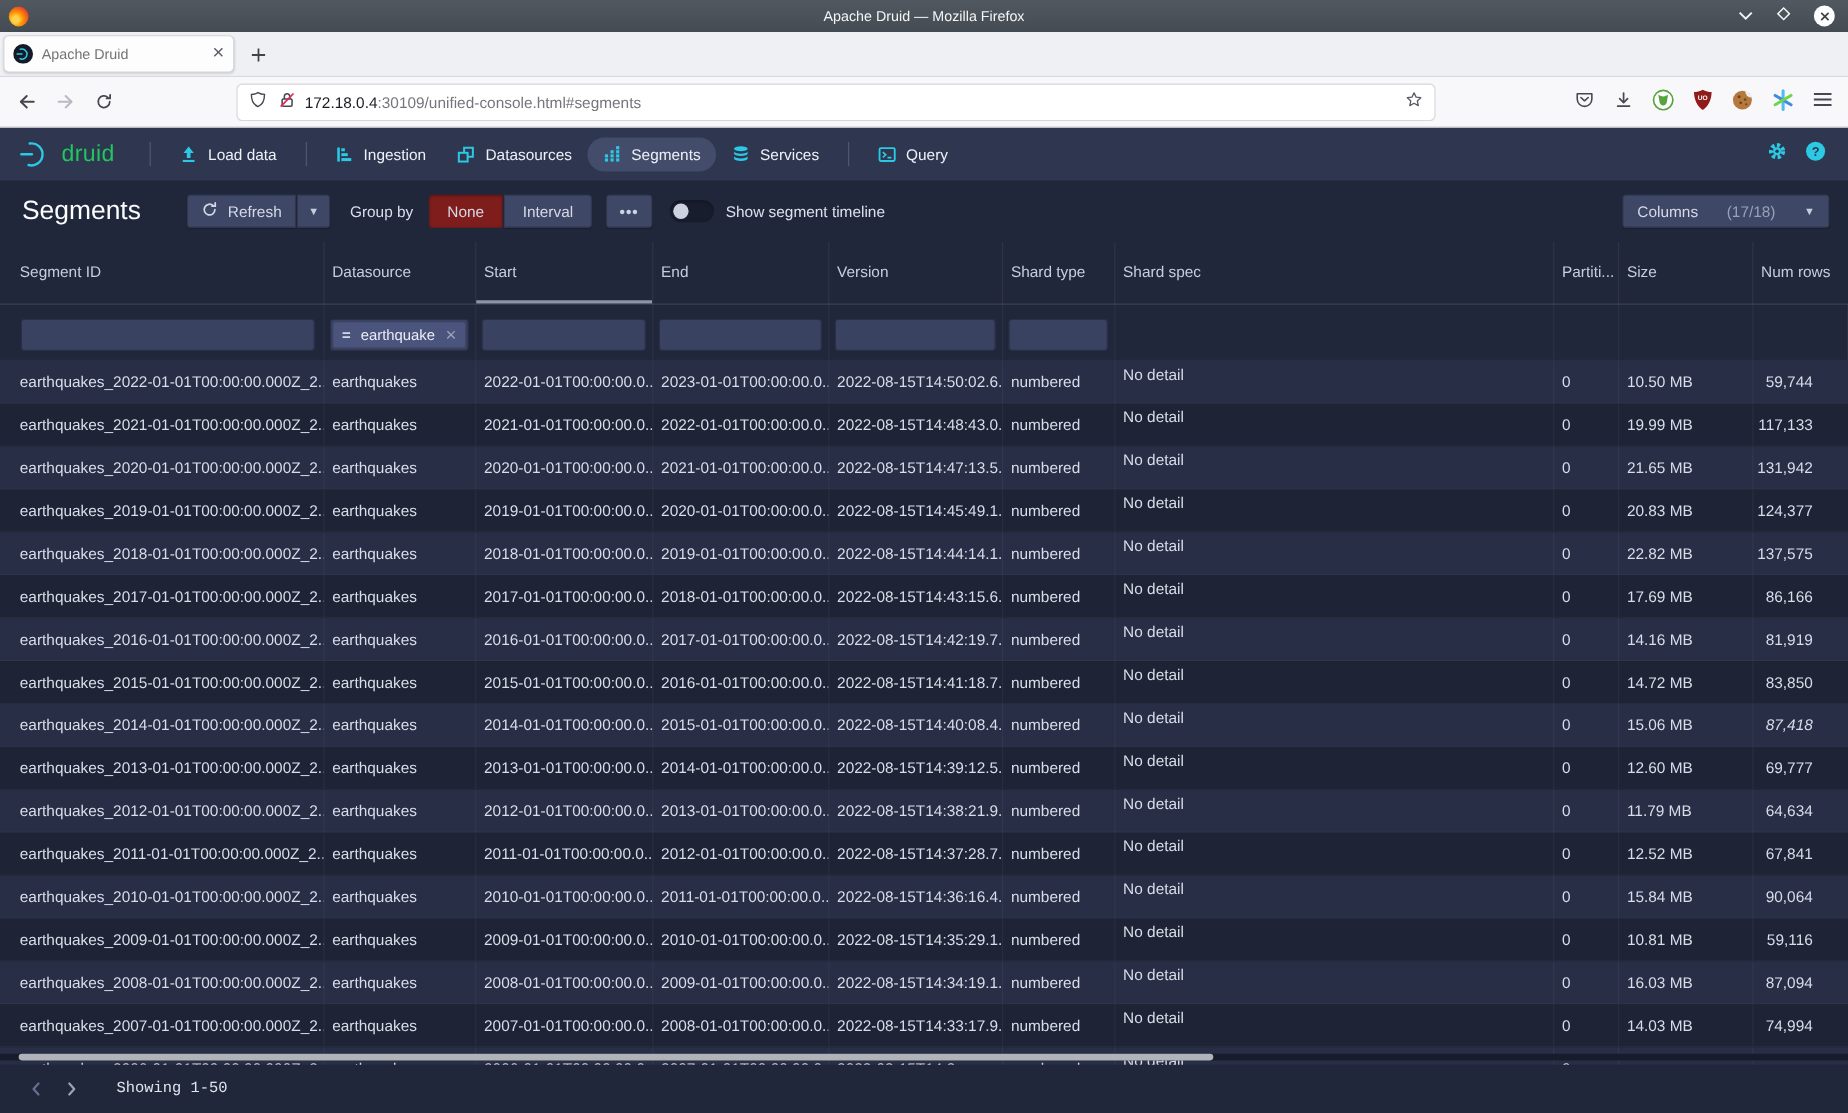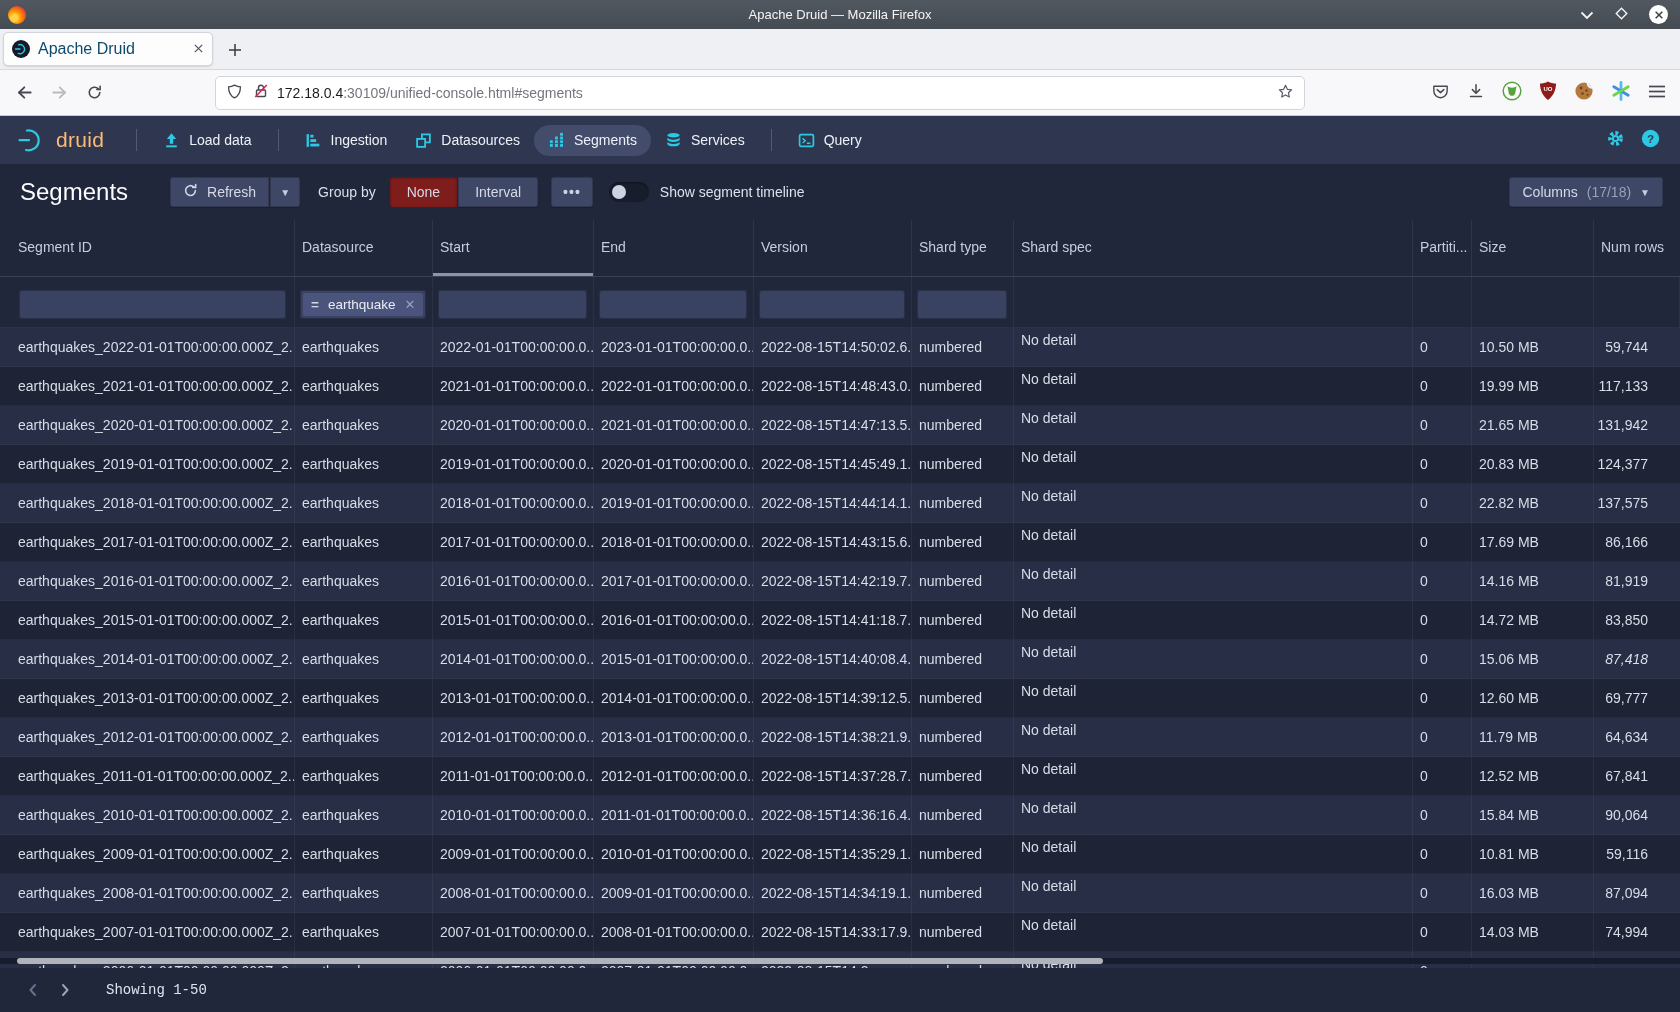--- a/index.html
+++ b/index.html
@@ -10,38 +10,38 @@
   .titlebar { height:29px; background:linear-gradient(#515860,#454b52); display:flex; align-items:center; position:relative; }
   .ff-logo { width:18px; height:18px; border-radius:50%; margin-left:8px;
              background:radial-gradient(circle at 35% 65%, #ffd24a 0 18%, #ff9500 40%, #e8412c 75%, #b5007f 100%); }
   .win-title { position:absolute; left:0; right:0; text-align:center; color:#f4f5f7; font-size:13px; pointer-events:none; }
   .win-controls { margin-left:auto; display:flex; align-items:center; gap:21px; padding-right:12px; }
   .close-circle { width:19px; height:19px; border-radius:50%; background:#fff; display:flex; align-items:center; justify-content:center; }
 
   .tabstrip { height:41px; background:#eff0f3; border-bottom:1px solid #d8d8de; display:flex; align-items:flex-end; }
   .tab { width:210px; height:34px; margin:0 0 3px 3px; background:#fdfdfe; border:1px solid #d3d3da; border-radius:5px;
          box-shadow:0 1px 2px rgba(0,0,0,.12); display:flex; align-items:center; padding:0 8px; gap:8px; }
-  .tab-title { font-size:16px; color:#0c4a6e; flex:1; white-space:nowrap; overflow:hidden; }
+  .tab-title { font-size:13px; color:#737373; flex:1; white-space:nowrap; overflow:hidden; }
   .newtab-btn { width:28px; height:28px; margin:0 0 5px 8px; display:flex; align-items:center; justify-content:center; border-radius:4px; }
 
   .bnav { height:46px; background:#f8f8fa; border-bottom:1px solid #c9c9cf; position:relative; display:flex; align-items:center; }
   .bnav-btn { width:28px; height:28px; display:flex; align-items:center; justify-content:center; border-radius:4px; }
   .bnav-btn.b1{ margin-left:10px; } .bnav-btn{ margin-left:7px; }
   .urlbar { position:absolute; left:215px; top:6px; width:1090px; height:34px; background:#ffffff; border:1px solid #d4d4dc;
             border-radius:5px; display:flex; align-items:center; padding:0 10px; }
   .url-text { font-size:14px; margin-left:8px; white-space:nowrap; overflow:hidden; flex:1; }
   .url-host { color:#1b1b21; }
   .url-rest { color:#75757f; }
   .url-icons { display:flex; align-items:center; gap:10px; }
   .ext-icons { position:absolute; right:10px; top:0; height:46px; display:flex; align-items:center; gap:17px; padding-right:4px; }
 
   
   .dnav { height:48px; background:#2e374f; display:flex; align-items:center; padding:0 16px; }
   .brand { display:flex; align-items:center; gap:8px; margin-right:20px; }
-  .brand-name { color:#fdba74; font-size:21px; font-weight:400; letter-spacing:.3px; }
+  .brand-name { color:#22c55e; font-size:21px; font-weight:400; letter-spacing:.3px; }
   .dnav-divider { width:1px; height:22px; background:rgba(255,255,255,.18); margin:0 12px; }
   .nav-item { display:flex; align-items:center; gap:9px; padding:7px 14px; border-radius:16px; color:#eef1f8; font-size:14px; cursor:pointer; }
   .nav-item.active { background:#434d6b; }
   .nav-item .nicon { color:#2cc9e4; display:flex; }
   .dnav-right { margin-left:auto; display:flex; align-items:center; gap:16px; color:#2cc9e4; padding-right:4px; }
 
   
   .toolbar { height:56px; display:flex; align-items:center; padding:0 17px 0 20px; }
   .page-title { color:#fbfcfe; font-size:24px; font-weight:400; }
   .btn { height:30px; background:#3e4765; border-radius:3px; color:#d5dae6; font-size:14px; display:flex; align-items:center;
@@ -54,21 +54,21 @@
   .seg-group { display:flex; margin-left:14px; }
   .seg-btn { padding:0 17px; }
   .seg-btn.first { border-radius:3px 0 0 3px; }
   .seg-btn.last { border-radius:0 3px 3px 0; margin-left:1px; }
   .seg-btn.pressed { background:#7f1d1d; box-shadow:inset 0 1px 3px rgba(0,0,0,.35); }
   .more-btn { margin-left:13px; padding:0 12px; letter-spacing:1px; font-weight:bold; color:#cdd3e2; }
   .switch { margin-left:16px; width:40px; height:20px; border-radius:10px; background:#181d2e; position:relative; cursor:pointer;
             box-shadow:inset 0 1px 2px rgba(0,0,0,.4); }
   .switch .knob { position:absolute; left:3px; top:3px; width:14px; height:14px; border-radius:50%; background:#ccd2e0; }
   .switch-label { color:#dcе0ec; color:#dce0ec; font-size:14px; margin-left:11px; }
-  .columns-btn { margin-left:auto; padding:0 13px; gap:9px; }
+  .columns-btn { margin-left:auto; padding:0 13px; gap:26px; }
   .muted { color:#98a1b8; }
 
   
   .thead { height:56px; display:flex; }
   .th { padding:19px 0 0 7px; font-size:14px; color:#c6cddd; border-right:1px solid rgba(255,255,255,.07); position:relative;
         white-space:nowrap; overflow:hidden; cursor:pointer; }
   .th.col-0 { padding-left:18px; }
   .th.last { border-right:none; }
   .th.sorted { box-shadow:inset 0 -3px 0 #8b94aa; }
   .thead-wrap { border-bottom:1px solid rgba(255,255,255,.12); }

